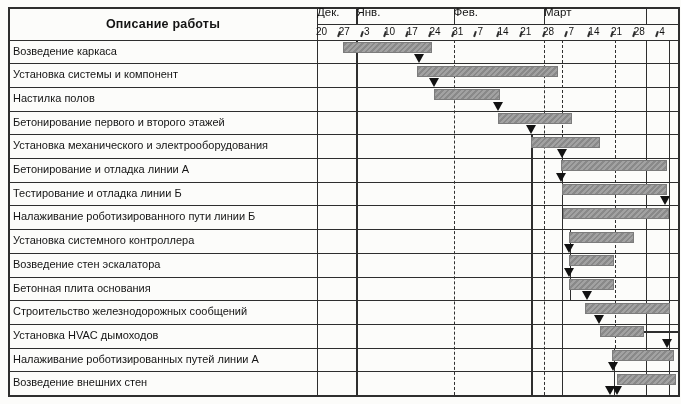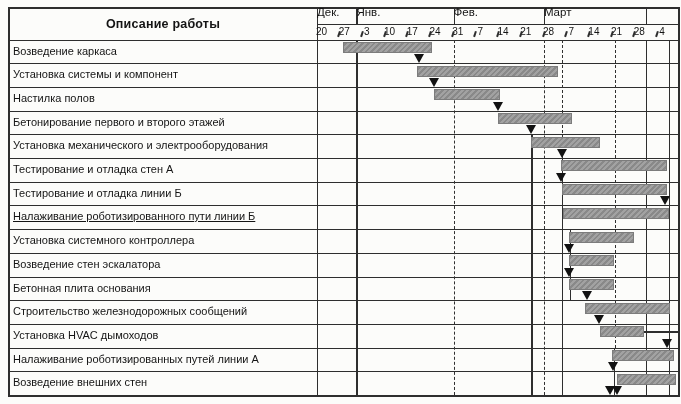--- a/index.html
+++ b/index.html
@@ -130,27 +130,27 @@
       <div class="tri" style="left: 428.543px; top: 77.9px;"></div>
       <div class="tlabel" style="top: 86.9px; height: 23.7px; line-height: 23.7px;">Настилка полов</div>
       <div class="bar" style="left: 434.497px; top: 89.3px; width: 65.149px;"></div>
       <div class="tri" style="left: 492.784px; top: 101.6px;"></div>
       <div class="tlabel" style="top: 110.6px; height: 23.7px; line-height: 23.7px;">Бетонирование первого и второго этажей</div>
       <div class="bar" style="left: 497.603px; top: 113px; width: 74.002px;"></div>
       <div class="tri" style="left: 525.926px; top: 125.3px;"></div>
       <div class="tlabel" style="top: 134.3px; height: 23.7px; line-height: 23.7px;">Установка механического и электрооборудования</div>
       <div class="bar" style="left: 531.426px; top: 136.7px; width: 69.008px;"></div>
       <div class="tri" style="left: 556.571px; top: 149px;"></div>
-      <div class="tlabel" style="top: 158px; height: 23.7px; line-height: 23.7px;">Тестирование и отладка стен А</div>
+      <div class="tlabel" style="top: 158px; height: 23.7px; line-height: 23.7px;">Бетонирование и отладка линии А</div>
       <div class="bar" style="left: 561.39px; top: 160.4px; width: 105.555px;"></div>
       <div class="tri" style="left: 555.89px; top: 172.7px;"></div>
       <div class="tlabel" style="top: 181.7px; height: 23.7px; line-height: 23.7px;">Тестирование и отладка линии Б</div>
       <div class="bar" style="left: 561.844px; top: 184.1px; width: 105.101px;"></div>
       <div class="tri" style="left: 660.083px; top: 196.4px;"></div>
-      <div class="tlabel" style="top: 205.4px; height: 23.7px; line-height: 23.7px; text-decoration: underline;">Налаживание роботизированного пути линии Б</div>
+      <div class="tlabel" style="top: 205.4px; height: 23.7px; line-height: 23.7px;">Налаживание роботизированного пути линии Б</div>
       <div class="bar" style="left: 562.525px; top: 207.8px; width: 106.463px;"></div>
       <div class="tlabel" style="top: 229.1px; height: 23.7px; line-height: 23.7px;">Установка системного контроллера</div>
       <div class="bar" style="left: 569.335px; top: 231.5px; width: 64.241px;"></div>
       <div class="tri" style="left: 564.062px; top: 243.8px;"></div>
       <div class="tlabel" style="top: 252.8px; height: 23.7px; line-height: 23.7px;">Возведение стен эскалатора</div>
       <div class="bar" style="left: 569.335px; top: 255.2px; width: 44.265px;"></div>
       <div class="tri" style="left: 564.062px; top: 267.5px;"></div>
       <div class="tlabel" style="top: 276.5px; height: 23.7px; line-height: 23.7px;">Бетонная плита основания</div>
       <div class="bar" style="left: 569.335px; top: 278.9px; width: 44.265px;"></div>
       <div class="tri" style="left: 581.995px; top: 291.2px;"></div>

